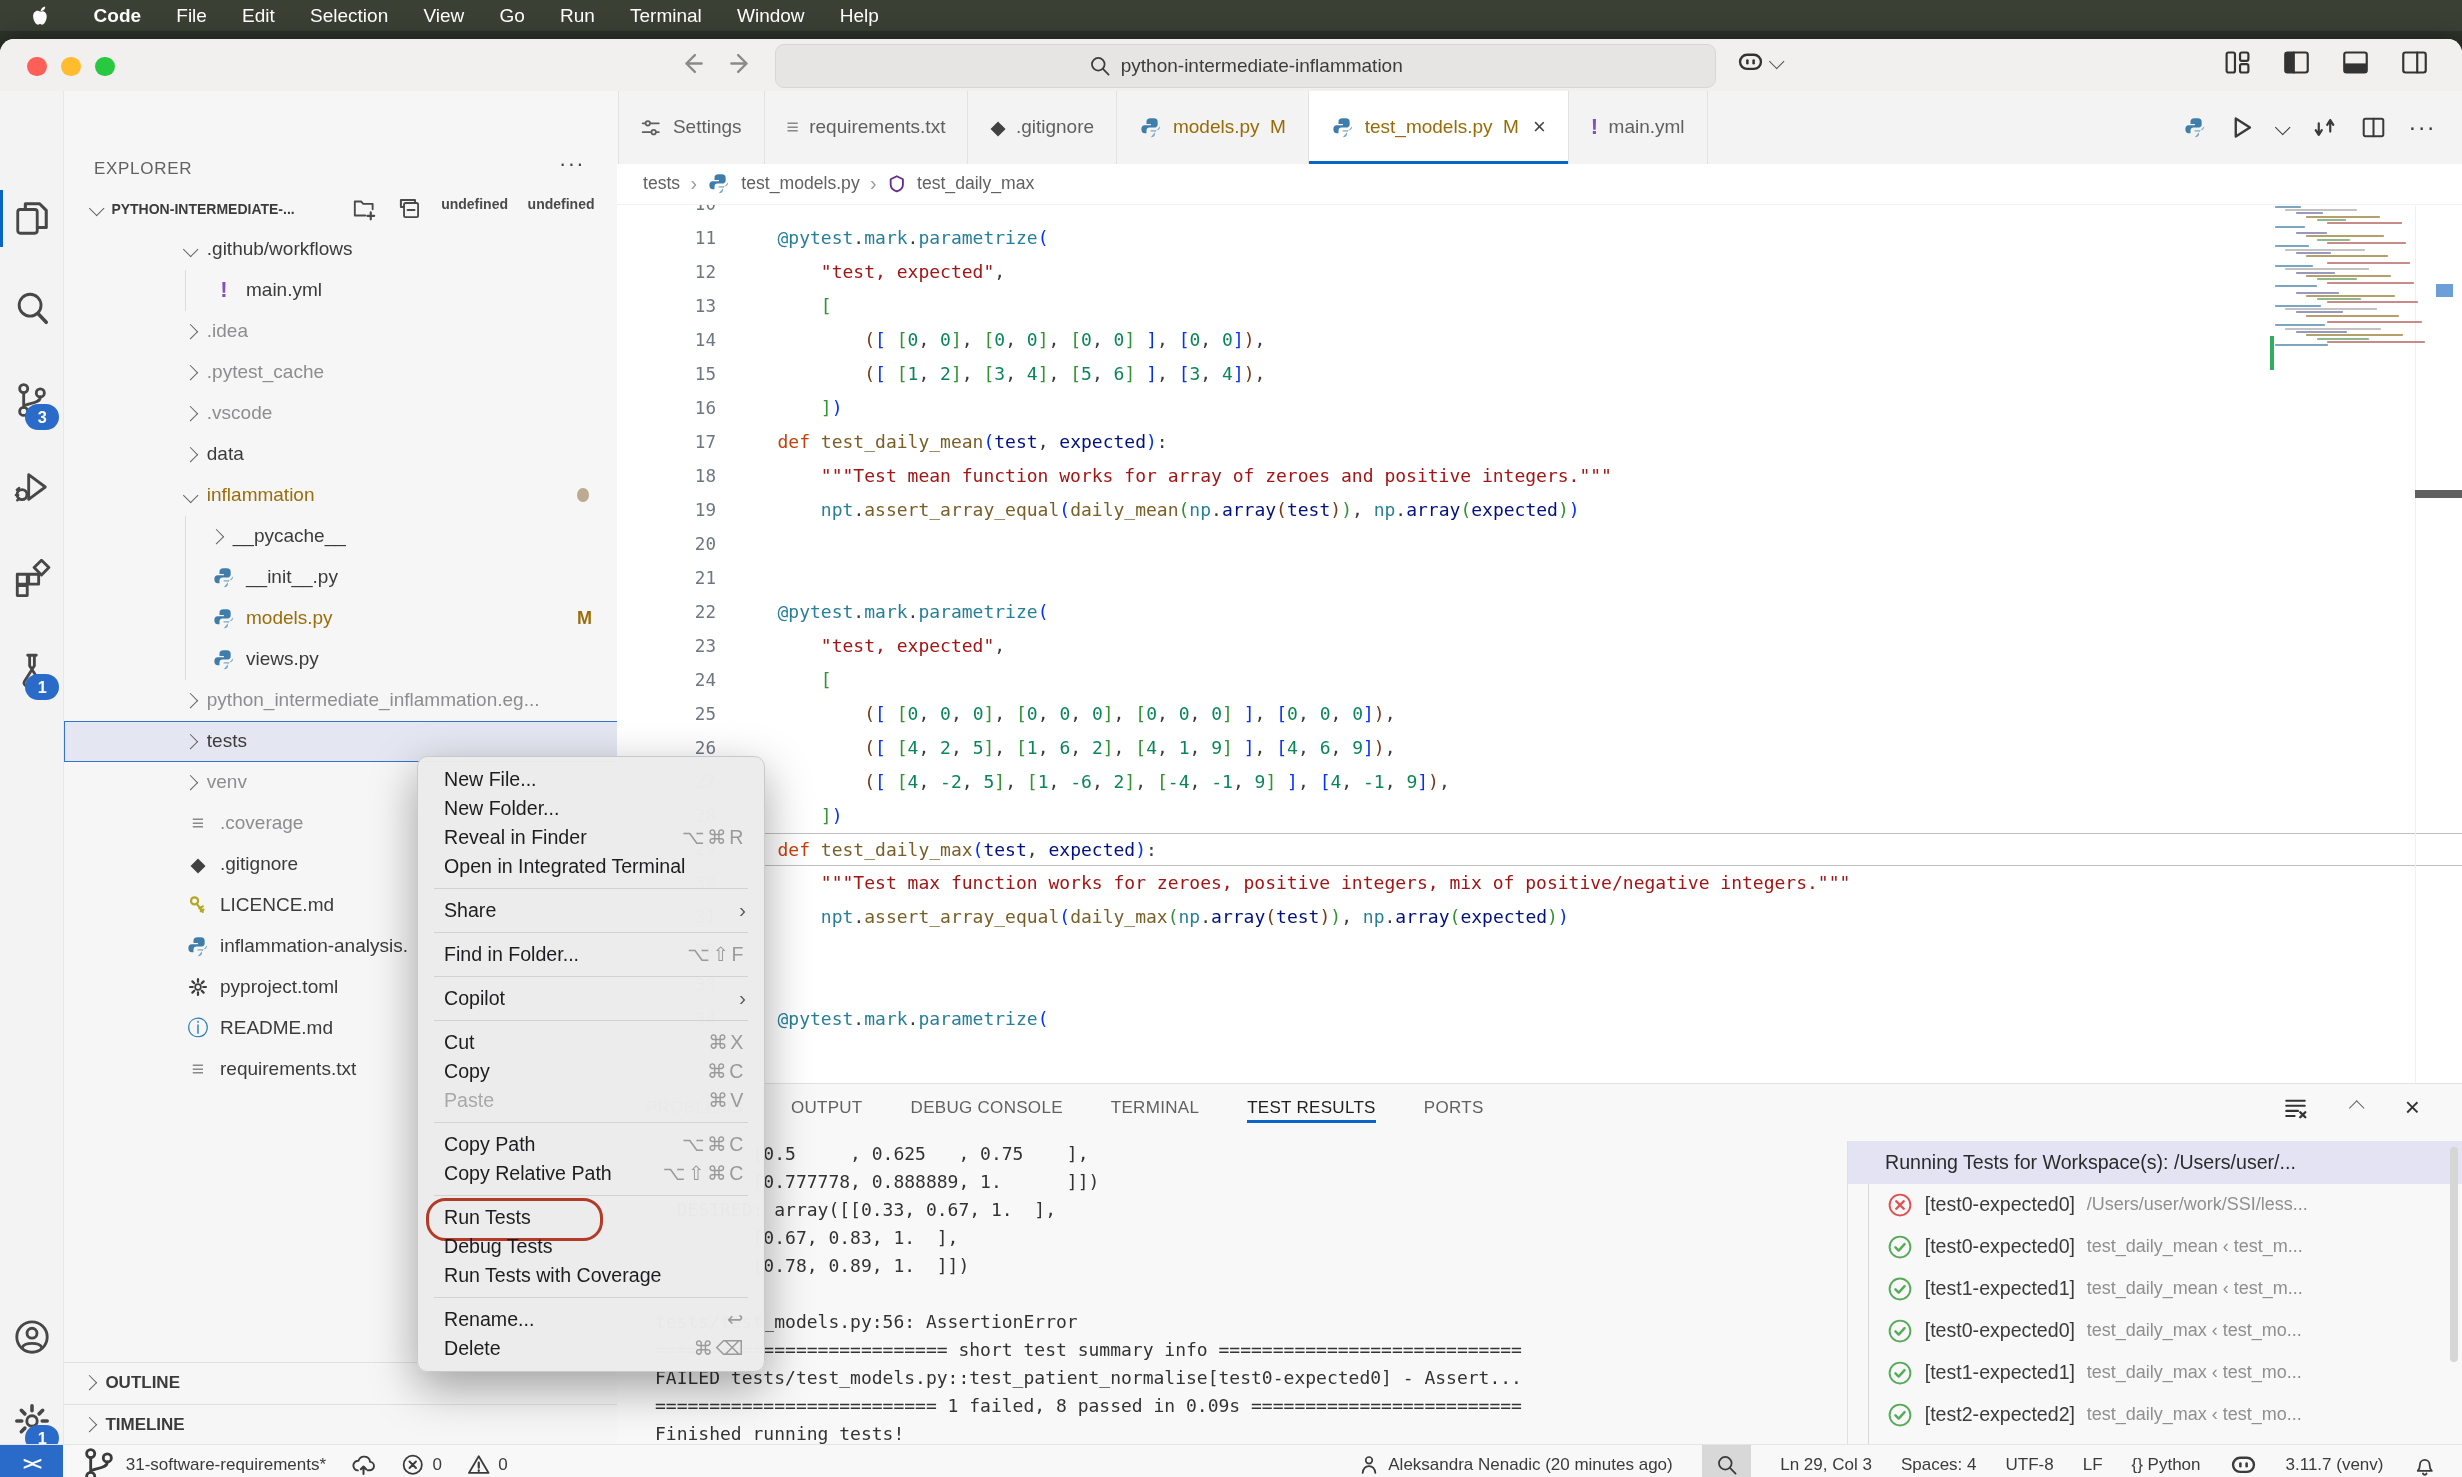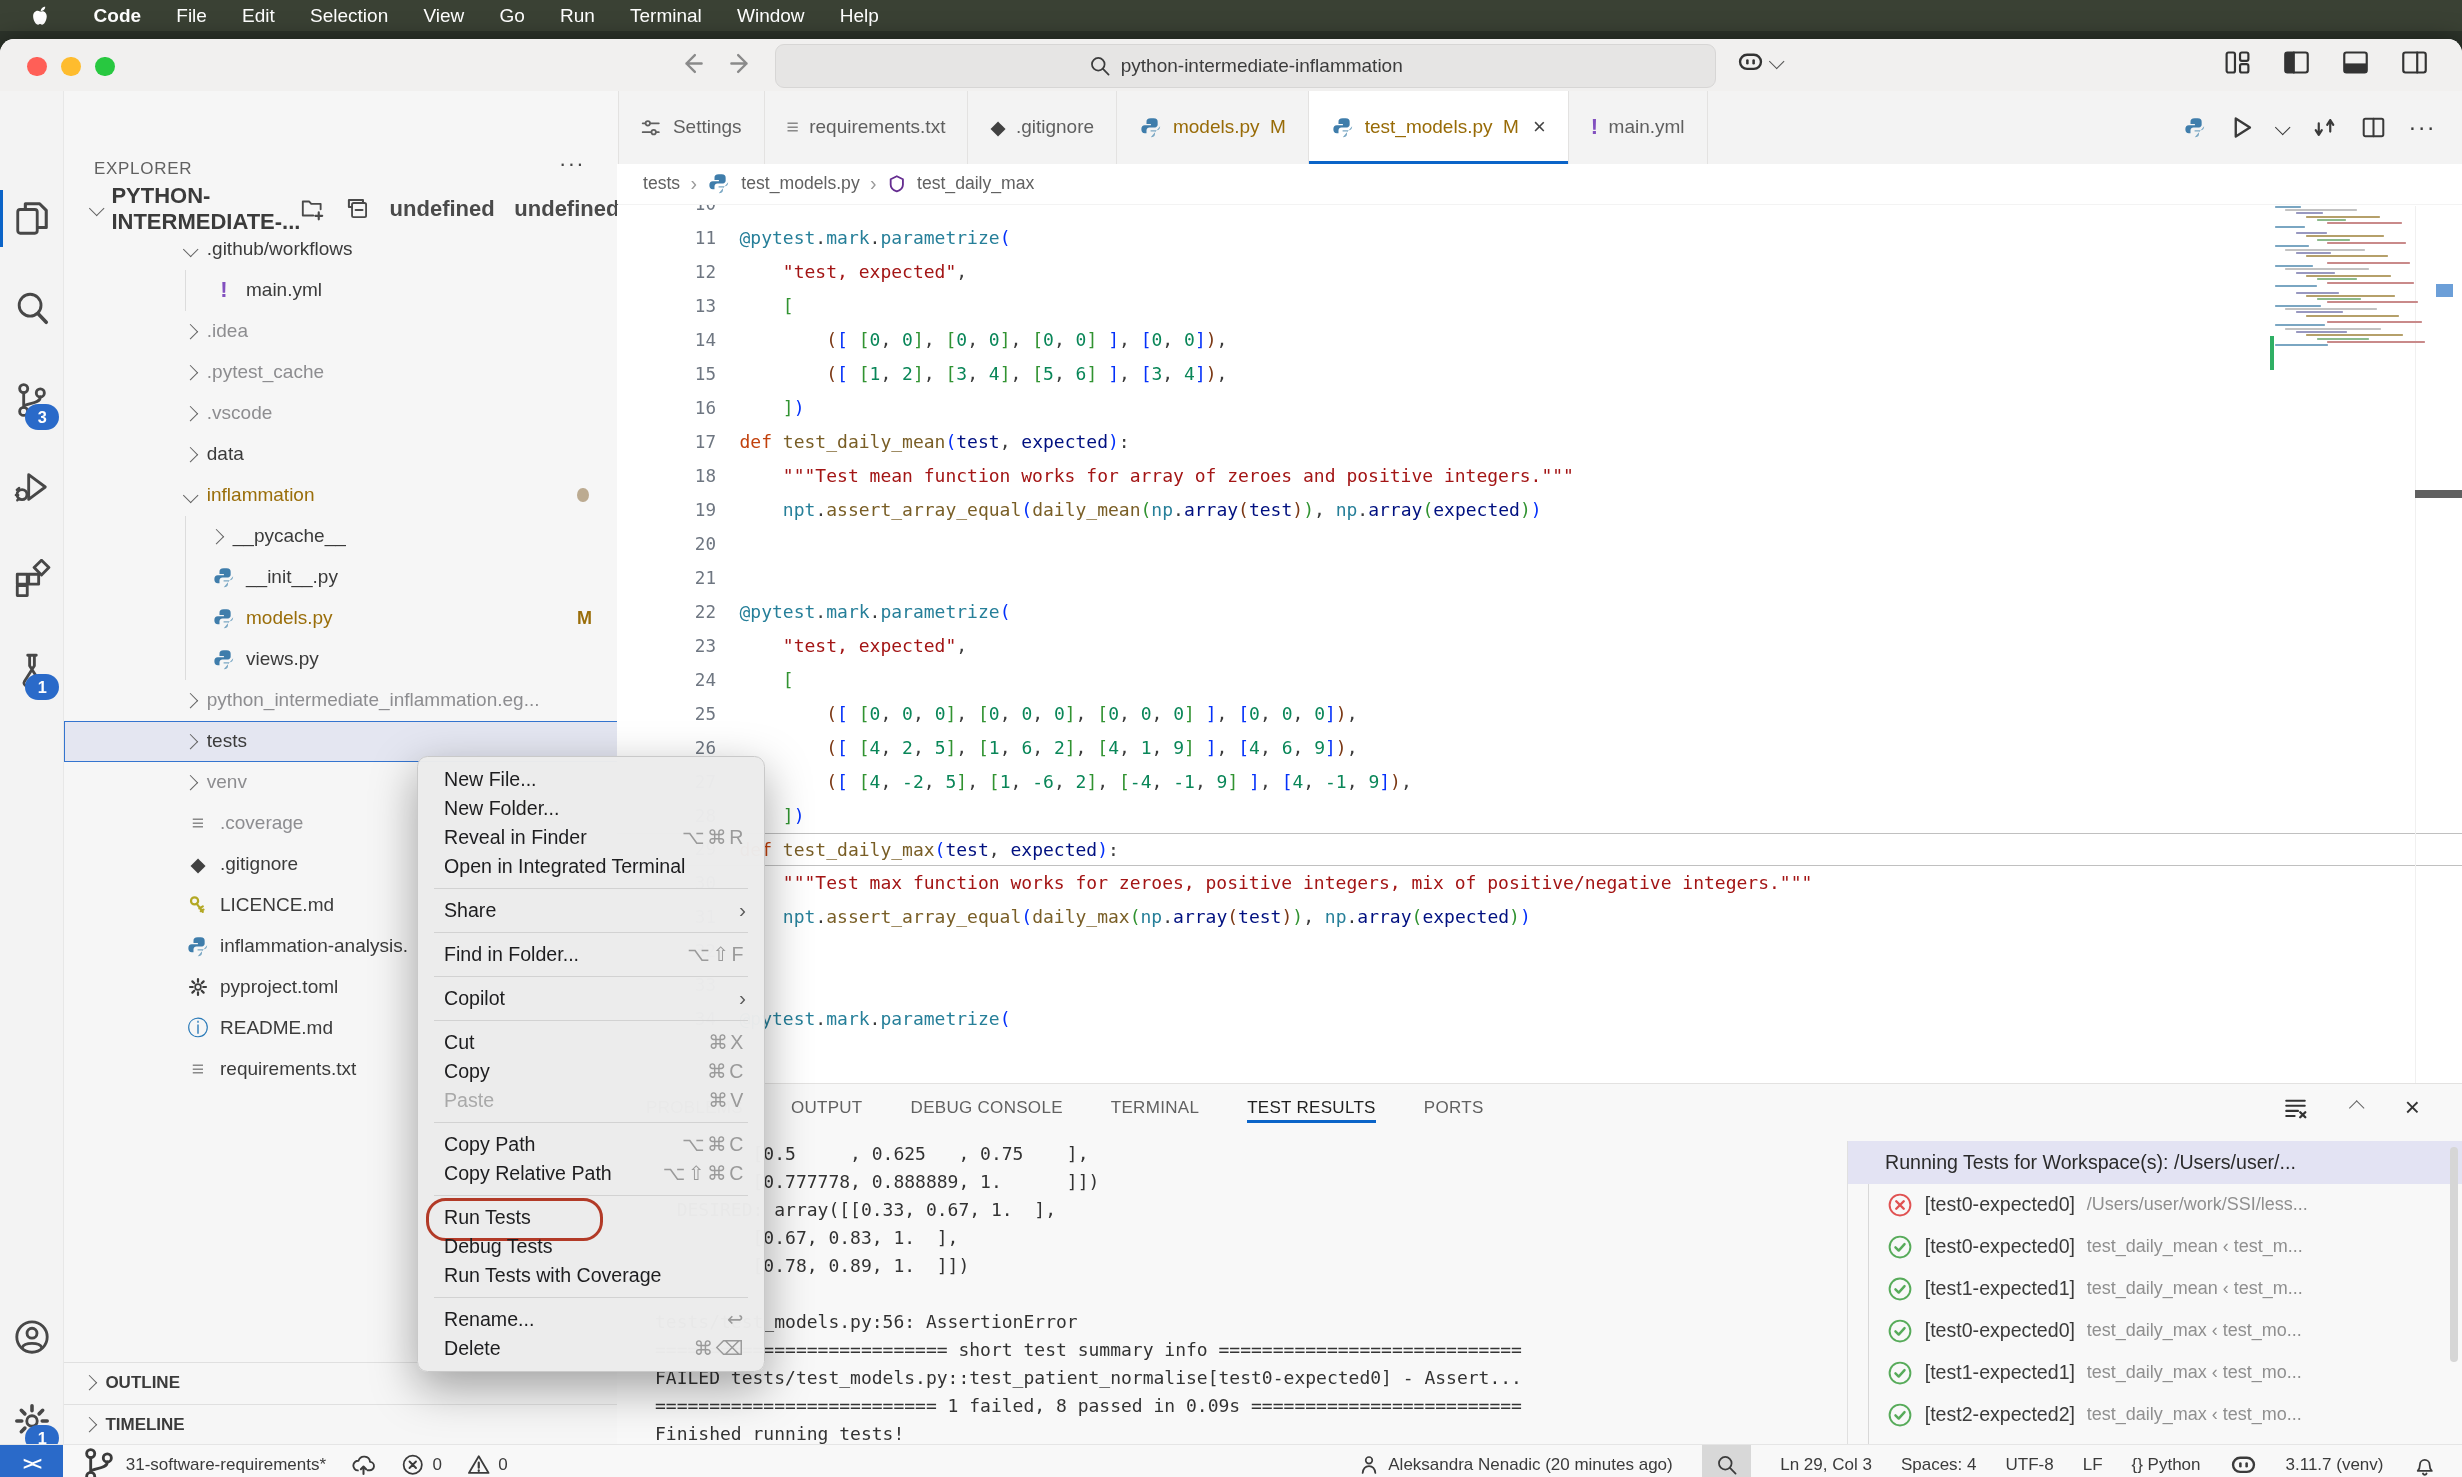--- a/index.html
+++ b/index.html
@@ -37,21 +37,21 @@
   
   .activitybar{position:absolute;left:0;top:52px;width:63px;bottom:40px;background:#f3f3f3;border-right:0.7px solid #e7e7e7;color:#474747;}
   .ab-icon{position:absolute;left:0;width:63px;height:73px;display:flex;align-items:center;justify-content:center;}
   .ab-icon.active:before{content:"";position:absolute;left:0;top:7.8px;bottom:7.8px;width:3.3px;background:#0b64c8;}
   .badge{position:absolute;right:3.9px;bottom:6.5px;min-width:26px;height:26px;border-radius:14.3px;background:#2a6ac9;color:#fff;font-size:16.3px;display:flex;align-items:center;justify-content:center;padding:0 3.9px;font-weight:bold;}
 
   
   .sidebar{position:absolute;left:64px;top:52px;width:554px;bottom:40px;background:#f6f6f6;border-right:0.7px solid #e3e2e1;color:#3b3b3b;overflow:hidden;}
   .sb-title{position:absolute;left:30px;top:68px;font-size:17px;color:#616161;letter-spacing:0.7px;}
   .sb-more{position:absolute;right:33px;top:60px;font-size:22px;color:#444;letter-spacing:1.3px;}
-  .sb-project{position:absolute;left:0;right:0;top:98px;height:40px;display:flex;align-items:center;font-weight:bold;font-size:22px;color:#3b3b3b;}
+  .sb-project{position:absolute;left:0;right:0;top:98px;height:40px;display:flex;align-items:center;font-weight:bold;font-size:14px;color:#3b3b3b;}
   .sb-project .chev{margin:0 9px 0 27px;}
   .sb-project .hicons{margin-left:auto;display:flex;gap:19.6px;padding-right:23.5px;color:#4a4a4a;}
   .tree{position:absolute;left:0;right:0;top:138px;}
   .trow{position:relative;height:41px;display:flex;align-items:center;font-size:19px;color:#3b3b3b;}
   .trow.dim{color:#8d8d90;}
   .trow.mod{color:#9a6e0a;}
   .trow.sel{background:#e4e6f1;outline:1.3px solid #3474cf;outline-offset:-1.3px;}
   .trow .chev{margin-right:10.4px;}
   .trow .ficon{width:26px;display:flex;justify-content:center;margin-right:9px;flex:none;}
   .trow .rbadge{margin-left:auto;padding-right:26px;font-size:18px;color:#9a6e0a;font-weight:bold;}
@@ -68,21 +68,21 @@
   
   .breadcrumb{position:absolute;left:617px;top:125px;right:0;height:40px;background:#fff;display:flex;align-items:center;gap:10.4px;padding-left:26px;font-size:17.6px;color:#616161;}
   .bc-sep{font-size:19.6px;color:#9a9a9a;}
 
   
   .editor{position:absolute;left:617px;top:166px;right:0;height:878px;background:#fff;overflow:hidden;}
   .code{margin-top:-18px;font-family:"DejaVu Sans Mono",monospace;font-size:18px;}
   .cl{position:relative;height:34px;display:flex;align-items:center;white-space:pre;}
   .cl.cur{border-top:1.3px solid #c0c0c0;border-bottom:1.3px solid #c0c0c0;height:31px;}
   .cl .g{width:99px;flex:none;text-align:right;color:#6e7681;font-size:17.6px;padding-right:23.5px;position:relative;}
-  .cl .src{flex:1;}
+  .cl .src{flex:1;margin-left:38px;}
   .tk-deco{color:#267f99}.tk-kw{color:#c2410c}.tk-fn{color:#795e26}.tk-var{color:#001080}
   .tk-str{color:#a31515}.tk-num{color:#098658}.tk-b1{color:#0431fa}.tk-b2{color:#319331}
   .tk-b3{color:#7b3814}.tk-pl{color:#3b3b3b}
 
   
   .minimap{position:absolute;left:2275px;top:167px;width:141px;height:170px;}
   .mm-line{height:2px;margin-bottom:1.3px;border-radius:0.7px;}
   .mm-green{position:absolute;left:2270px;top:297px;width:3.9px;height:34px;background:#2faf64;}
   .mm-slider{position:absolute;left:2436px;top:245px;width:17px;height:13px;background:#6c9fd8;}
   .mm-thumb{position:absolute;left:2415px;top:451px;width:47px;height:7.8px;background:#606060;}

